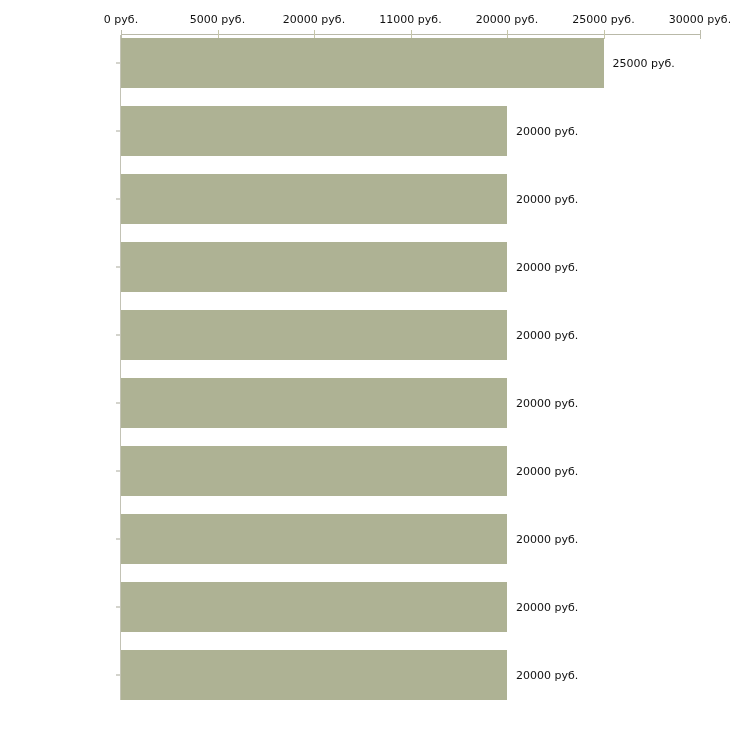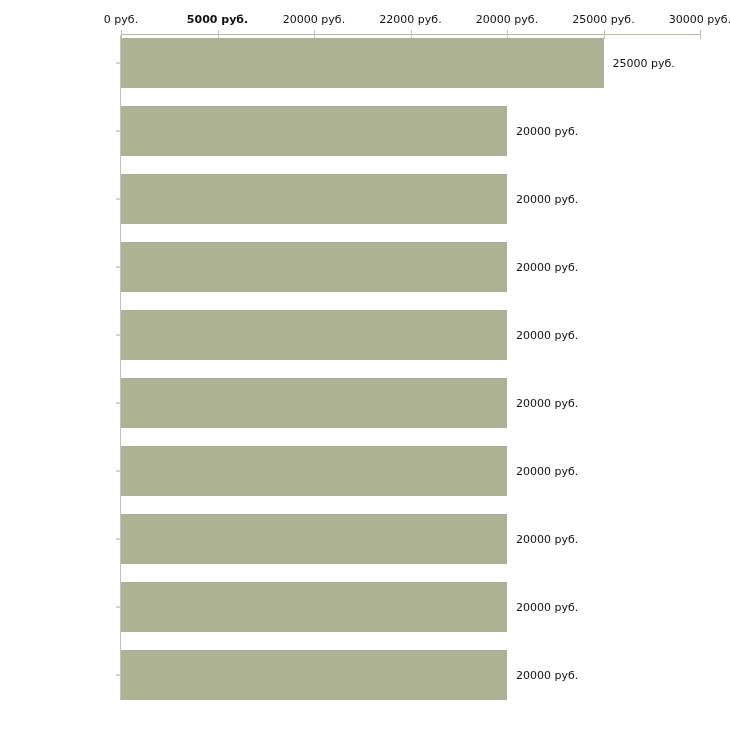--- a/index.html
+++ b/index.html
@@ -96,25 +96,25 @@
 
 <div id="chart-root">
 
   <div class="axis-line"></div>
   <div class="domain-line"></div>
 
   <div id="x-axis">
       <div class="axis-tick edge" style="left: 121px;"></div>
       <div class="axis-label" style="left: 121px;">0 руб.</div>
       <div class="axis-tick" style="left: 217.5px;"></div>
-      <div class="axis-label" style="left: 217.5px; font-weight: bold;">5000 руб.</div>
+      <div class="axis-label" style="left: 217.5px;">5000 руб.</div>
       <div class="axis-tick" style="left: 314px;"></div>
       <div class="axis-label" style="left: 314px;">20000 руб.</div>
       <div class="axis-tick" style="left: 410.5px;"></div>
-      <div class="axis-label" style="left: 410.5px;">22000 руб.</div>
+      <div class="axis-label" style="left: 410.5px;">11000 руб.</div>
       <div class="axis-tick" style="left: 507px;"></div>
       <div class="axis-label" style="left: 507px;">20000 руб.</div>
       <div class="axis-tick" style="left: 603.5px;"></div>
       <div class="axis-label" style="left: 603.5px;">25000 руб.</div>
       <div class="axis-tick edge" style="left: 700px;"></div>
       <div class="axis-label" style="left: 700px;">30000 руб.</div>
     </div>
   <div id="bars">
       <div class="row" style="top: 38px; left: 121px; width: 579px;">
         <div class="bar" title="Самара: 25000 руб." style="width: 482.5px; background: rgb(174, 178, 148);"></div>

